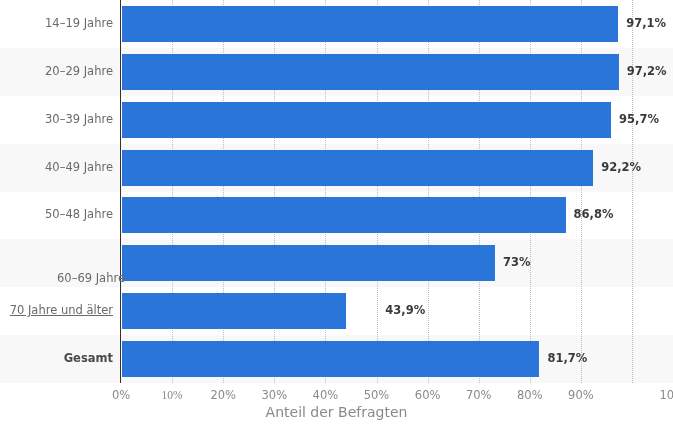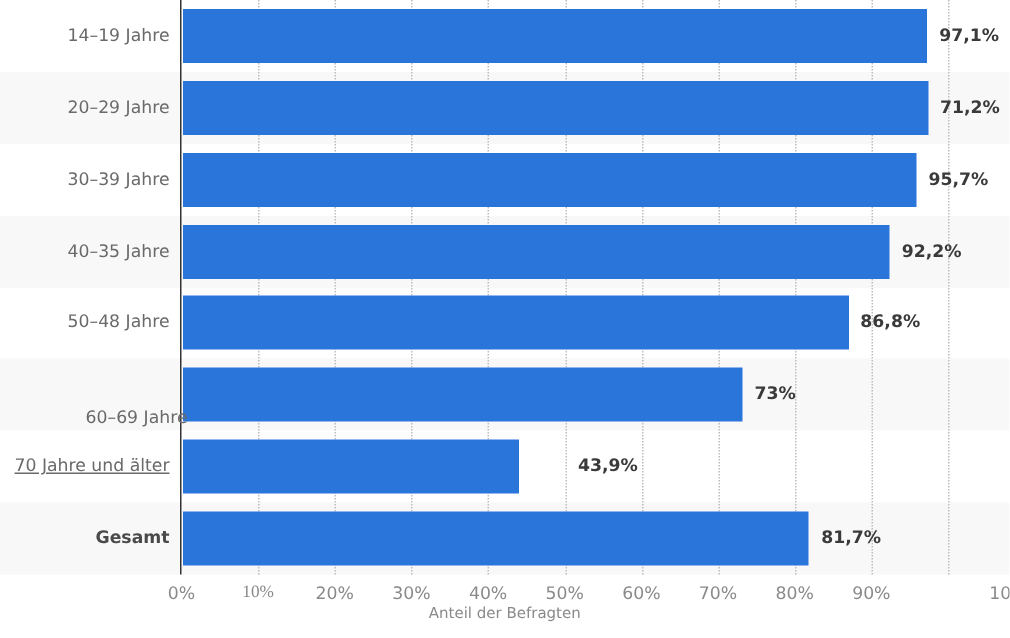--- a/index.html
+++ b/index.html
@@ -106,21 +106,21 @@
     white-space: nowrap;
     line-height: 1;
   }
 
   .axis-title {
     position: absolute;
     top: 405px;
     left: 0;
     width: 673px;
     text-align: center;
-    font-size: 10px;
+    font-size: 14px;
     color: #8a8a8a;
     line-height: 1;
   }
 </style>
 </head>
 <body>
 
 <div id="chart-root">
 
   <div class="plot-area">
@@ -144,41 +144,41 @@
         <div class="gridline" style="left: 478.7px;"></div>
         <div class="gridline" style="left: 529.8px;"></div>
         <div class="gridline" style="left: 580.9px;"></div>
         <div class="gridline" style="left: 632px;"></div>
       </div>
     <div class="axis-line"></div>
     <div id="bars">
         <div class="bar" style="left: 122px; top: 5.9375px; width: 496.181px; height: 36px; background: rgb(42, 117, 218);"></div>
         <div class="bar-value" style="left: 626.181px; top: 17.9375px;">97,1%</div>
         <div class="bar" style="left: 122px; top: 53.8125px; width: 496.692px; height: 36px; background: rgb(42, 117, 218);"></div>
-        <div class="bar-value" style="left: 626.692px; top: 65.8125px;">71,2%</div>
+        <div class="bar-value" style="left: 626.692px; top: 65.8125px;">97,2%</div>
         <div class="bar" style="left: 122px; top: 101.688px; width: 489.027px; height: 36px; background: rgb(42, 117, 218);"></div>
         <div class="bar-value" style="left: 619.027px; top: 113.688px;">95,7%</div>
         <div class="bar" style="left: 122px; top: 149.562px; width: 471.142px; height: 36px; background: rgb(42, 117, 218);"></div>
         <div class="bar-value" style="left: 601.142px; top: 161.562px;">92,2%</div>
         <div class="bar" style="left: 122px; top: 197.438px; width: 443.548px; height: 36px; background: rgb(42, 117, 218);"></div>
         <div class="bar-value" style="left: 573.548px; top: 209.438px;">86,8%</div>
         <div class="bar" style="left: 122px; top: 245.312px; width: 373.03px; height: 36px; background: rgb(42, 117, 218);"></div>
         <div class="bar-value" style="left: 503.03px; top: 257.312px;">73%</div>
         <div class="bar" style="left: 122px; top: 293.188px; width: 224.329px; height: 36px; background: rgb(42, 117, 218);"></div>
         <div class="bar-value" style="left: 354.329px; top: 305.188px; margin-left: 31px;">43,9%</div>
         <div class="bar" style="left: 122px; top: 341.062px; width: 417.487px; height: 36px; background: rgb(42, 117, 218);"></div>
         <div class="bar-value" style="left: 547.487px; top: 353.062px;">81,7%</div>
       </div>
   </div>
 
   <div id="cat-labels">
       <div class="cat-label" style="left: 0px; width: 113px; right: auto; top: 17.9375px;">14–19 Jahre</div>
       <div class="cat-label" style="left: 0px; width: 113px; right: auto; top: 65.8125px;">20–29 Jahre</div>
       <div class="cat-label" style="left: 0px; width: 113px; right: auto; top: 113.688px;">30–39 Jahre</div>
-      <div class="cat-label" style="left: 0px; width: 113px; right: auto; top: 161.562px;">40–35 Jahre</div>
+      <div class="cat-label" style="left: 0px; width: 113px; right: auto; top: 161.562px;">40–49 Jahre</div>
       <div class="cat-label" style="left: 0px; width: 113px; right: auto; top: 209.438px;">50–48 Jahre</div>
       <div class="cat-label" style="left: 0px; width: 113px; right: auto; top: 273px; margin-left: 12px;">60–69 Jahre</div>
       <div class="cat-label" style="left: 0px; width: 113px; right: auto; top: 305.188px; text-decoration: underline;">70 Jahre und älter</div>
       <div class="cat-label emph" style="left: 0px; width: 113px; right: auto; top: 353.062px;">Gesamt</div>
     </div>
   <div id="tick-labels">
       <div class="tick-label" style="left: 121px;">0%</div>
       <div class="tick-label" style="left: 172.1px; font-family: Liberation Serif, serif;">10%</div>
       <div class="tick-label" style="left: 223.2px;">20%</div>
       <div class="tick-label" style="left: 274.3px;">30%</div>

